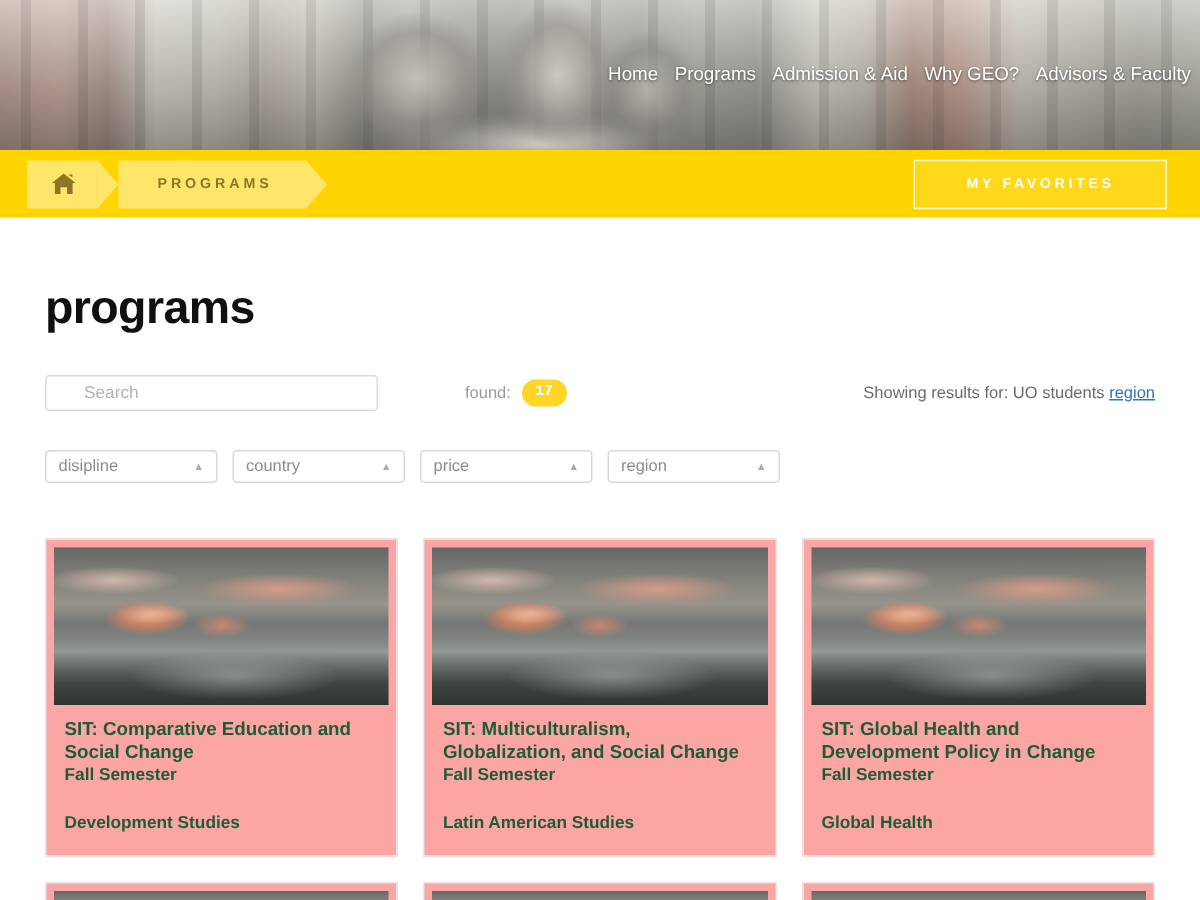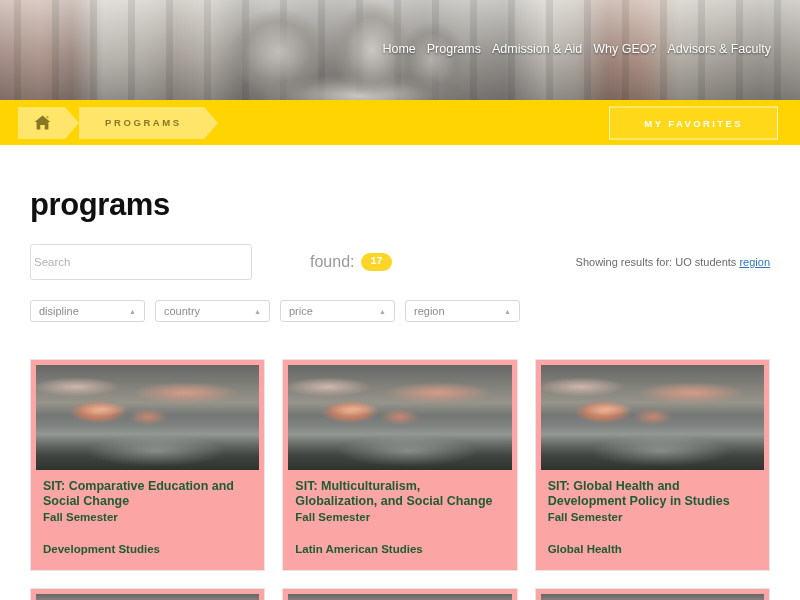--- a/index.html
+++ b/index.html
@@ -55,21 +55,21 @@
     position:absolute; inset:0;
     background:
       radial-gradient(ellipse 60px 55px at 278px 52px, rgba(196,192,186,.95) 0%, rgba(150,146,141,.55) 55%, rgba(120,118,114,0) 80%),
       radial-gradient(ellipse 48px 60px at 372px 50px, rgba(205,201,195,.95) 0%, rgba(155,151,146,.6) 55%, rgba(120,118,114,0) 82%),
       radial-gradient(ellipse 40px 45px at 432px 60px, rgba(186,182,176,.85) 0%, rgba(140,137,132,.45) 60%, rgba(120,118,114,0) 85%),
       radial-gradient(ellipse 120px 26px at 360px 96px, rgba(214,210,204,.9) 0%, rgba(160,157,152,.4) 60%, rgba(120,118,114,0) 85%),
       linear-gradient(180deg, rgba(255,255,255,.10) 0%, rgba(0,0,0,.16) 100%);
   }
   .nav {
     position:absolute;
-    right:29px; top:42px;
+    right:6px; top:42px;
     display:flex; gap:11px;
     z-index:4;
     margin-left:45px;
   }
   .nav a {
     color:#ffffff;
     font-size:12.5px;
     text-decoration:none;
     text-shadow:0 1px 2px rgba(0,0,0,.55);
     white-space:nowrap;
@@ -135,33 +135,33 @@
     padding-bottom:26px;
   }
 
   .toolbar {
     display:flex;
     align-items:center;
     height:26px;
     margin-bottom:25px;
   }
   .search-input {
-    width:222px; height:36px;
+    width:222px; height:24px;
     border:1px solid #dcdcdc;
     border-radius:3px;
     background:#fff;
     font-family:"Liberation Sans", sans-serif;
     font-size:11.5px;
     color:#555;
-    padding:0 3px;
+    padding:0 25px;
     outline:none;
   }
   .search-input::placeholder { color:#b3b3b3; }
   .found { margin-left:58px; display:flex; align-items:center; gap:7px; }
-  .found-label { font-size:16px; color:#9a9a9a;text-align:right; }
+  .found-label { font-size:11px; color:#9a9a9a;text-align:right; }
   .found-badge {
     background:#FFD527;
     color:#ffffff;
     font-size:10px;
     font-weight:bold;
     border-radius:12px;
     padding:4px 9px;
     line-height:1;
     font-family:Liberation Mono, monospace;
   }
@@ -322,21 +322,21 @@
       <div class="card-img"></div>
       <div class="card-body">
         <div class="card-title">SIT: Multiculturalism, Globalization, and Social Change</div>
         <div class="card-term">Fall Semester</div>
         <div class="card-disc">Latin American Studies</div>
       </div>
     </div>
     <div class="card">
       <div class="card-img"></div>
       <div class="card-body">
-        <div class="card-title">SIT: Global Health and Development Policy in Studies</div>
+        <div class="card-title">SIT: Global Health and Development Policy in Change</div>
         <div class="card-term">Fall Semester</div>
         <div class="card-disc">Global Health</div>
       </div>
     </div>
   </div>
 
   <div class="grid second">
     <div class="card">
       <div class="card-img"></div>
     </div>

